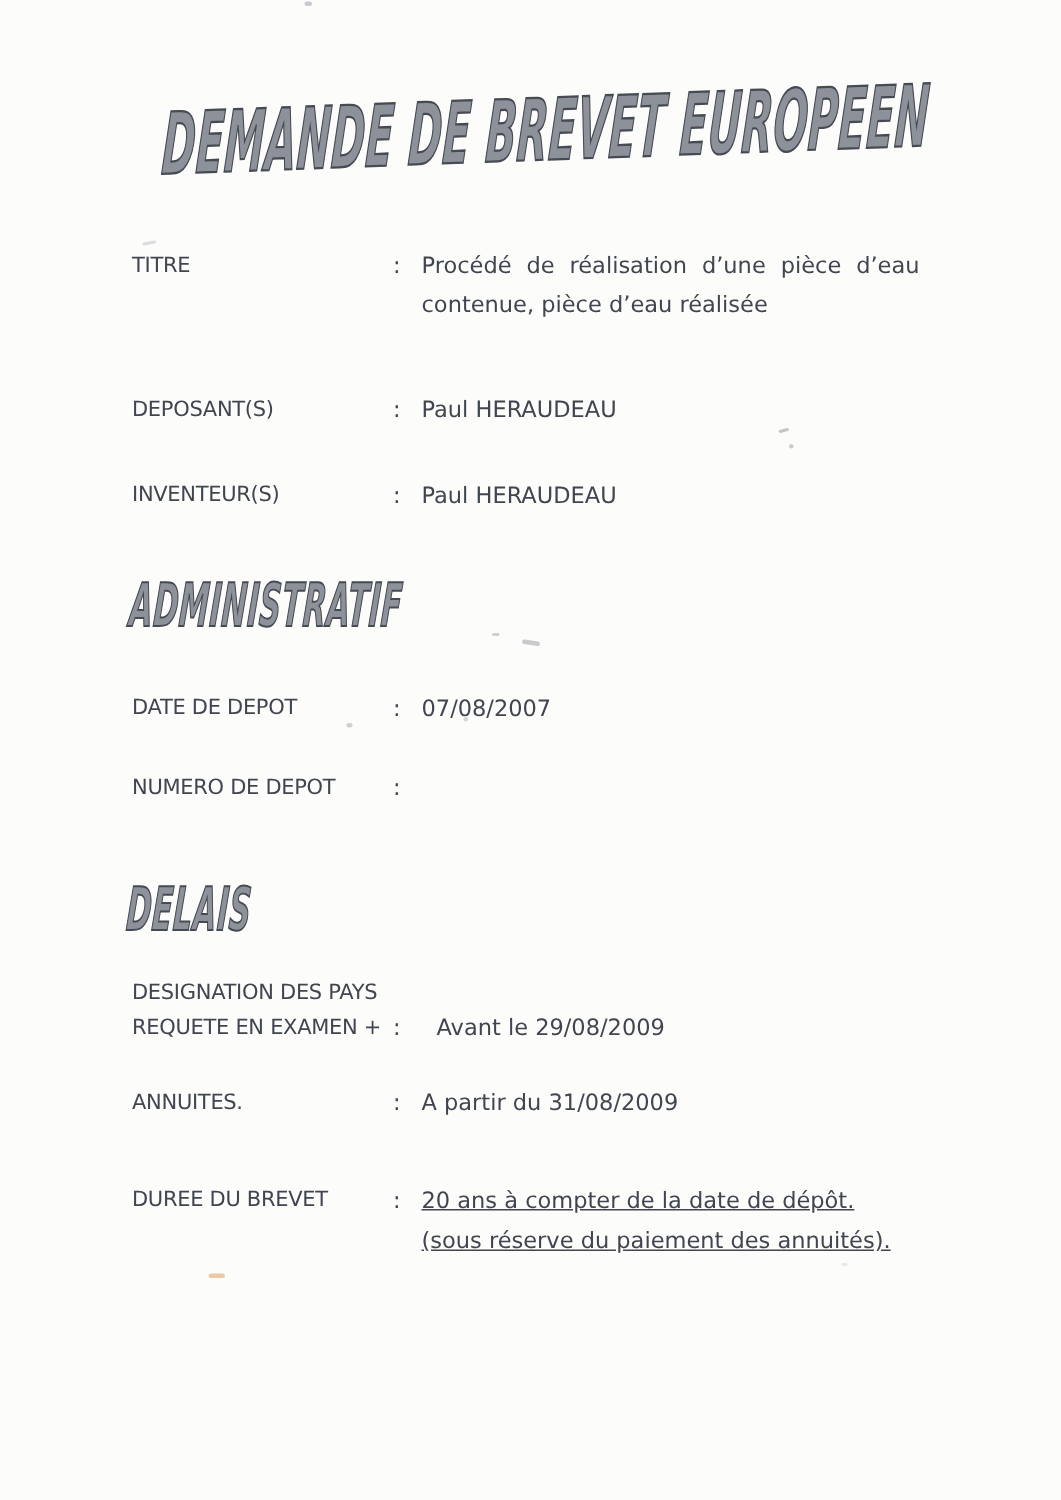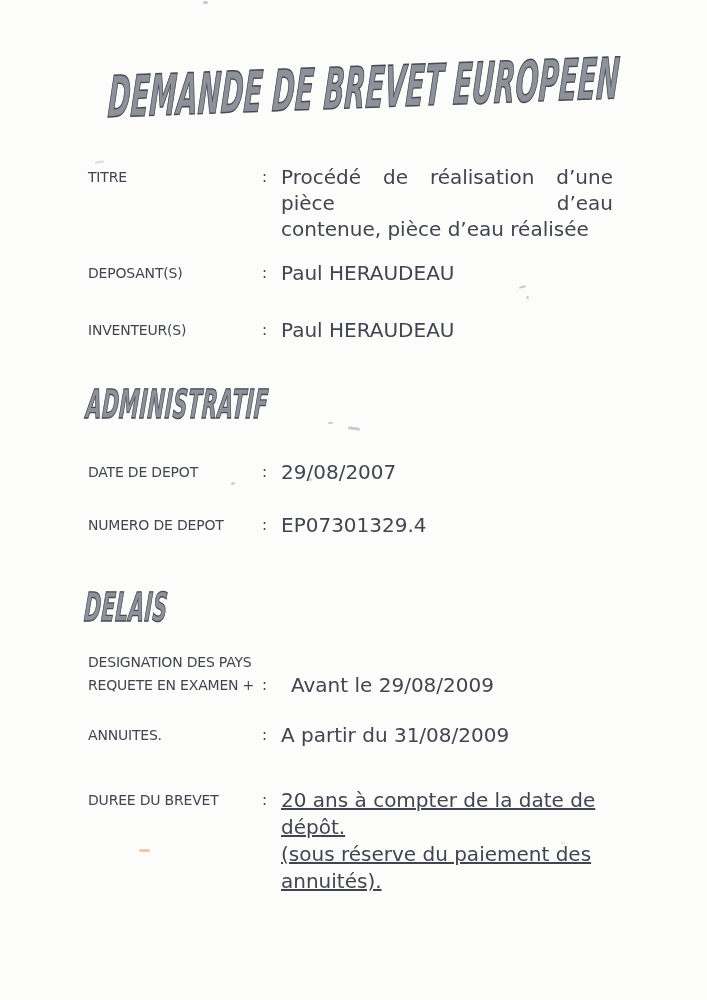--- a/index.html
+++ b/index.html
@@ -41,21 +41,21 @@
     letter-spacing:-0.2px;
     white-space:nowrap;
   }
   .label.two-line{line-height:23px;}
   .colon{
     position:absolute;left:174px;top:0;
     font-size:15px;line-height:26px;
   }
   .value{
     position:absolute;left:193px;top:0;
-    font-size:20px;line-height:26px;
+    font-size:15px;line-height:26px;
     width:340px;
   }
   .value .jline{
     width:332px;
     text-align:justify;
     text-align-last:justify;
   }
   .value.tall{line-height:27px;text-decoration:underline;}
   .row-requete .colon{top:23px;line-height:23px;}
   .row-requete .value{left:203px;top:23px;line-height:23px;}
@@ -98,27 +98,26 @@
     <div class="label">INVENTEUR(S)</div>
     <div class="colon">:</div>
     <div class="value">Paul HERAUDEAU</div>
   </div>
 
   <div class="sketch h2" style="left:88px;top:383px;">ADMINISTRATIF</div>
 
   <div class="row" style="top:459px;">
     <div class="label">DATE DE DEPOT</div>
     <div class="colon">:</div>
-    <div class="value">29/08/2007</div>
+    <div class="value">07/08/2007</div>
   </div>
 
   <div class="row" style="top:512px;">
     <div class="label">NUMERO DE DEPOT</div>
     <div class="colon">:</div>
-    <div class="value">EP07301329.4</div>
   </div>
 
   <div class="sketch h2" style="left:86px;top:586px;">DELAIS</div>
 
   <div class="row row-requete" style="top:651px;">
     <div class="label two-line">
       <div>DESIGNATION DES PAYS</div>
       <div>REQUETE EN EXAMEN +</div>
     </div>
     <div class="colon">:</div>

